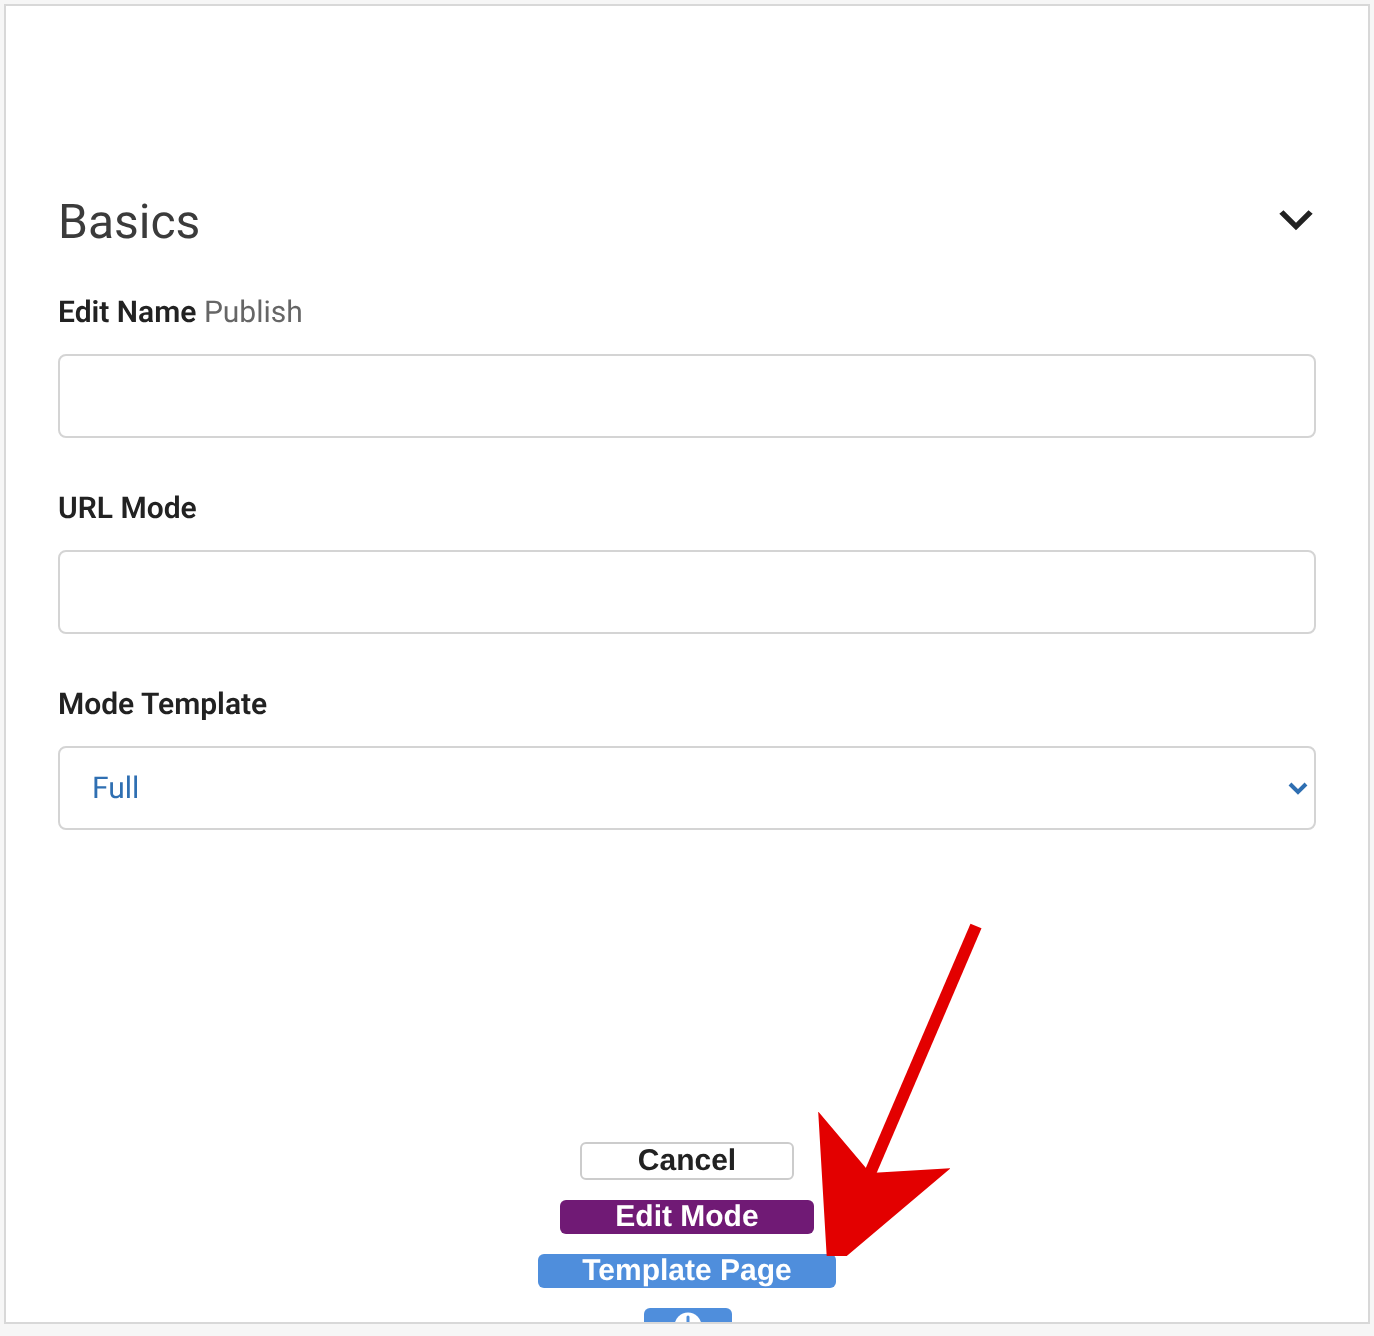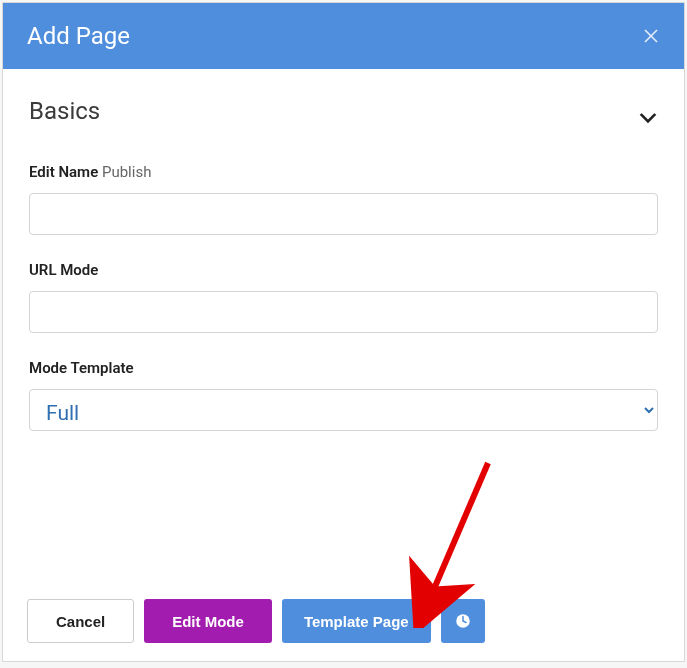--- a/index.html
+++ b/index.html
@@ -42,97 +42,91 @@
     left: 0;
     right: 0;
     overflow-y: scroll;
   }
   .content {
     padding: 28px 26px 40px 26px;
   }
   .section-header {
     display: flex;
     justify-content: space-between;
-    align-items: flex-end;
-    margin-bottom: 38px;
+    align-items: center;
+    margin-bottom: 22px;
   }
   .section-title {
     font-size: 24px;
     font-weight: 400;
     color: #3b3b3b;
   }
   .chevron { width: 20px; height: 12px; color: #222; cursor: pointer; }
   .field-block { margin-bottom: 26px; }
   .field-label { font-size: 15px; color: #333; margin-bottom: 12px; display: block; }
   .field-label .bold { font-weight: 600; color: #222; }
   .field-label .req { font-weight: 400; color: #666; }
   input.text-input, textarea.text-area, select.select-input {
     width: 100%;
     border: 1px solid #d4d4d4;
     border-radius: 4px;
     padding: 10px 12px;
-    font-size: 21px;
+    font-size: 15px;
     font-family: inherit;
     background: #fff;
     color: #333;
   }
   input.text-input { height: 42px; }
   textarea.text-area { height: 104px; resize: both; }
   select.select-input { height: 42px; color: #2f6fb2; }
   .footer {
     position: absolute;
     bottom: 0; left: 0; right: 0;
     height: 80px;
     background: #fff;
     display: flex;
     align-items: center;
-    justify-content: flex-start;
+    justify-content: center;
     padding: 0 24px;
     gap: 10px;
+    flex-direction: column;
   }
   .btn {
     height: 44px;
     padding: 0 20px;
     font-size: 15px;
     font-weight: 600;
     border-radius: 3px;
     border: none;
     cursor: pointer;
     display: inline-flex;
     align-items: center;
     justify-content: center;
   }
   .btn-cancel { background: #fff; color: #222; border: 1px solid #ccc; padding: 0 28px; }
-  .btn-edit { background: #a21caf; color: #fff; padding: 0 28px; }
+  .btn-edit { background: #701a75; color: #fff; padding: 0 28px; }
   .btn-publish { background: #4f8edc; color: #fff; padding: 0 22px; }
   .btn-clock { background: #4f8edc; color: #fff; width: 44px; padding: 0; }
   .btn-clock svg { width: 18px; height: 18px; }
   
   .body-area::-webkit-scrollbar { width: 17px; }
   .body-area::-webkit-scrollbar-track { background: #f1f1f1; }
   .body-area::-webkit-scrollbar-thumb { background: #c4c4c4; }
   
   .arrow {
     position: absolute;
     pointer-events: none;
     z-index: 100;
   }
 </style>
 </head>
 <body>
 
 <div class="frame">
 
-  <div class="header">
-    <div class="header-title">Add Page</div>
-    <svg class="close-icon" viewBox="0 0 24 24" fill="none" stroke="currentColor" stroke-width="2.2">
-      <line x1="4" y1="4" x2="20" y2="20"></line>
-        <line x1="20" y1="4" x2="4" y2="20"></line>
-    </svg>
-  </div>
 
   <div class="body-area">
     <div class="content">
 
       <div class="section-header">
         <div class="section-title">Basics</div>
         <svg class="chevron" viewBox="0 0 24 14" fill="currentColor">
           <path d="M2 2 L12 12 L22 2 L19.5 0 L12 7.5 L4.5 0 Z"></path>
         </svg>
       </div>

